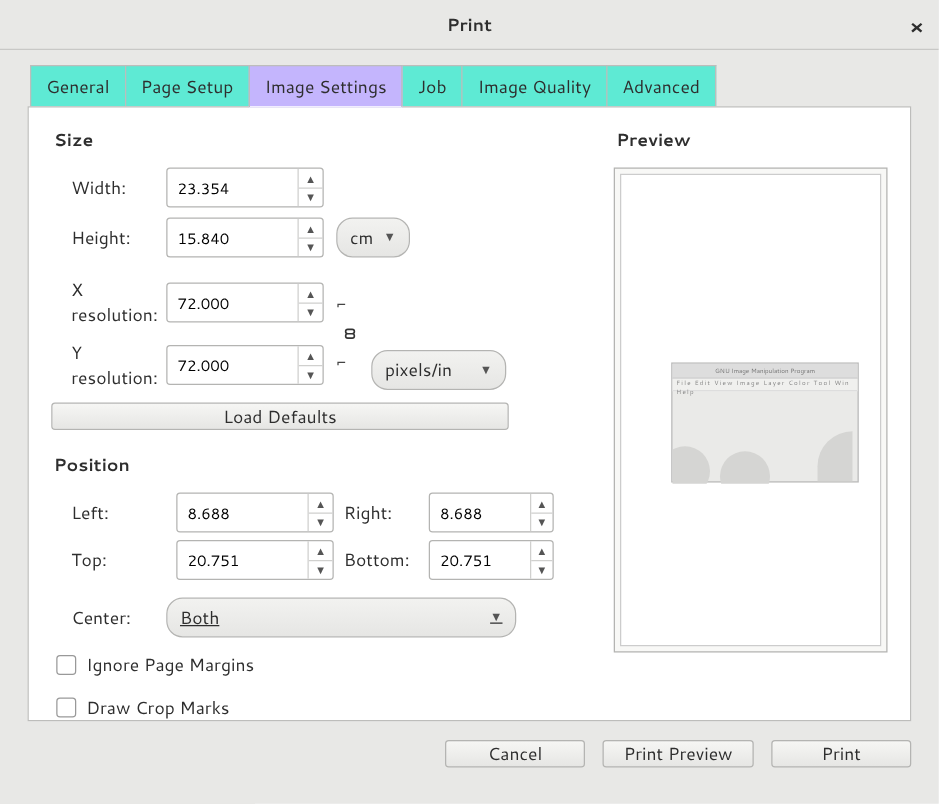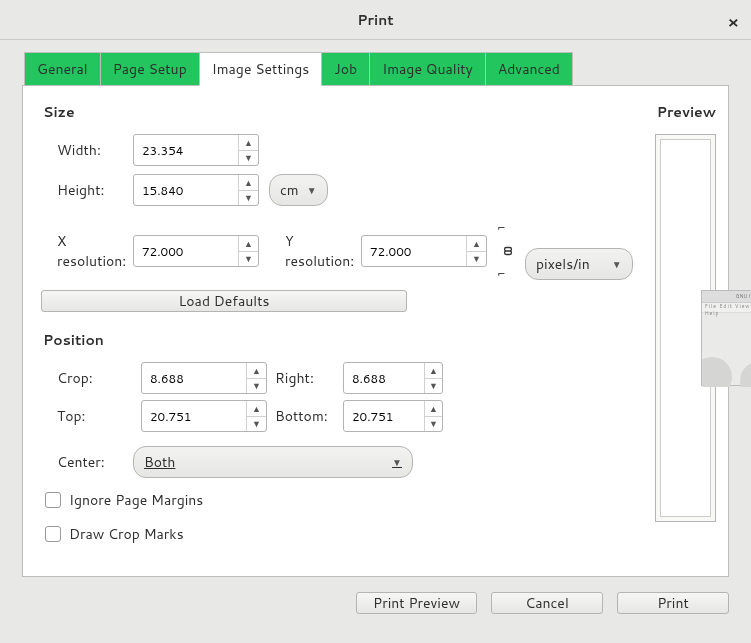--- a/index.html
+++ b/index.html
@@ -1,24 +1,24 @@
 <!DOCTYPE html>
 <html><head>
 <meta charset="utf-8">
 <style>
 * { box-sizing: border-box; margin: 0; padding: 0; font-family: "Cantarell", "Segoe UI", sans-serif; }
 body { background: #e8e8e6; width: 751px; height: 643px; overflow: hidden; font-size: 14px; color: #2e2e2e; }
 .titlebar { height: 40px; background: #e8e8e6; display: flex; align-items: center; justify-content: center; position: relative; border-bottom: 1px solid #c8c8c6; }
 .titlebar .title { font-weight: bold; font-size: 14px; }
 .titlebar .close { position: absolute; right: 12px; top: 10px; font-size: 16px; font-weight: bold; cursor: pointer; }
 .tabs { display: flex; margin: 12px 0 0 24px; }
-.tab { padding: 6px 12px; border: 1px solid #bdbdbb; background: #22c55e; border-bottom: none; margin-right: -1px; cursor: pointer; font-size: 14px; color: #2e2e2e; }
-.tab.active { background: #ffffff; position: relative; z-index: 2; border-bottom: 1px solid #fff; }
+.tab { padding: 6px 12px; border: 1px solid #bdbdbb; background: #5eead4; border-bottom: none; margin-right: -1px; cursor: pointer; font-size: 14px; color: #2e2e2e; }
+.tab.active { background: #c4b5fd; position: relative; z-index: 2; border-bottom: 1px solid #fff; }
 .panel { background: #fff; margin: 0 22px 14px 22px; border: 1px solid #bdbdbb; padding: 16px 18px 18px 18px; position: relative; top: -1px; height: 492px; }
-.cols { display: flex; gap: 22px; }
+.cols { display: flex; gap: 22px; justify-content: flex-end; }
 .left { flex: 1; }
 .right { width: 272px; }
 .section-head { font-weight: bold; margin: 0 0 12px 2px; }
 .row { display: flex; align-items: center; margin-bottom: 8px; min-height: 32px; }
 .label-col { width: 92px; padding-left: 16px; }
 .spin { display: flex; width: 126px; border: 1px solid #b4b4b2; border-radius: 3px; background: #fff; height: 32px; }
 .spin input { border: none; flex: 1; padding: 0 8px; font-size: 12px; background: transparent; outline: none; width: 80px; }
 .spin .arrows { width: 20px; display: flex; flex-direction: column; border-left: 1px solid #d0d0ce; }
 .spin .arrows span { flex: 1; display: flex; align-items: center; justify-content: center; font-size: 9px; color: #555; cursor: pointer; line-height: 1; }
 .spin .arrows span:first-child { border-bottom: 1px solid #d0d0ce; }
@@ -39,21 +39,21 @@
 .preview-content .eye2 { left: 38px; bottom: -14px; }
 .preview-content .ear { position: absolute; right: 4px; bottom: 2px; width: 28px; height: 40px; background: #d5d5d3; border-top-left-radius: 30px; }
 .link-bracket { display: flex; flex-direction: column; justify-content: space-between; height: 58px; margin: 0 4px 0 8px; width: 12px; color: #444; }
 .link-bracket span { font-size: 12px; line-height: 1; text-align: center; font-family: monospace; }
 .chain { width: 14px; height: 14px; margin-left: 6px; }
 .footer { display: flex; justify-content: flex-end; gap: 14px; padding: 0 22px 16px 0; }
 .footer .btn { min-width: 112px; }
 .pos-grid { display: grid; grid-template-columns: 92px 126px 60px 126px; gap: 6px 8px; align-items: center; margin-bottom: 6px; }
 .pos-grid .pg-label { padding-left: 16px; }
 .res-block { display: flex; align-items: center; }
-.res-inputs { display: flex; flex-direction: row; gap: 10px; }
+.res-inputs { display: flex; flex-direction: column; gap: 10px; }
 .center-dd { width: 280px; justify-content: space-between; text-decoration: underline; }
 </style>
 </head>
 <body>
 
 <div class="titlebar">
   <span class="title">Print</span>
   <span class="close">×</span>
 </div>
 
@@ -139,21 +139,21 @@
 
       <div style="height:10px"></div>
       <div class="btn wide" style="width:366px">
         <span>Load Defaults</span>
       </div>
 
       <div style="height:18px"></div>
       <div class="section-head">Position</div>
 
       <div class="pos-grid">
-        <div class="pg-label">Crop:</div>
+        <div class="pg-label">Left:</div>
         <div class="spin">
           <input value="8.688" style="">
           <div class="arrows">
               <span>▲</span>
               <span>▼</span>
             </div>
         </div>
         <div>Right:</div>
         <div class="spin" style="width:100px">
           <input value="8.688" style="">
@@ -214,21 +214,21 @@
             </div>
           </div>
         </div>
       </div>
     </div>
   </div>
 </div>
 
 <div class="footer">
   <div class="btn">
+      <span>Cancel</span>
+    </div>
+  <div class="btn">
       <span>Print Preview</span>
-    </div>
-  <div class="btn">
-      <span>Cancel</span>
     </div>
   <div class="btn">
       <span>Print</span>
     </div>
 </div>
 
 </body></html>

